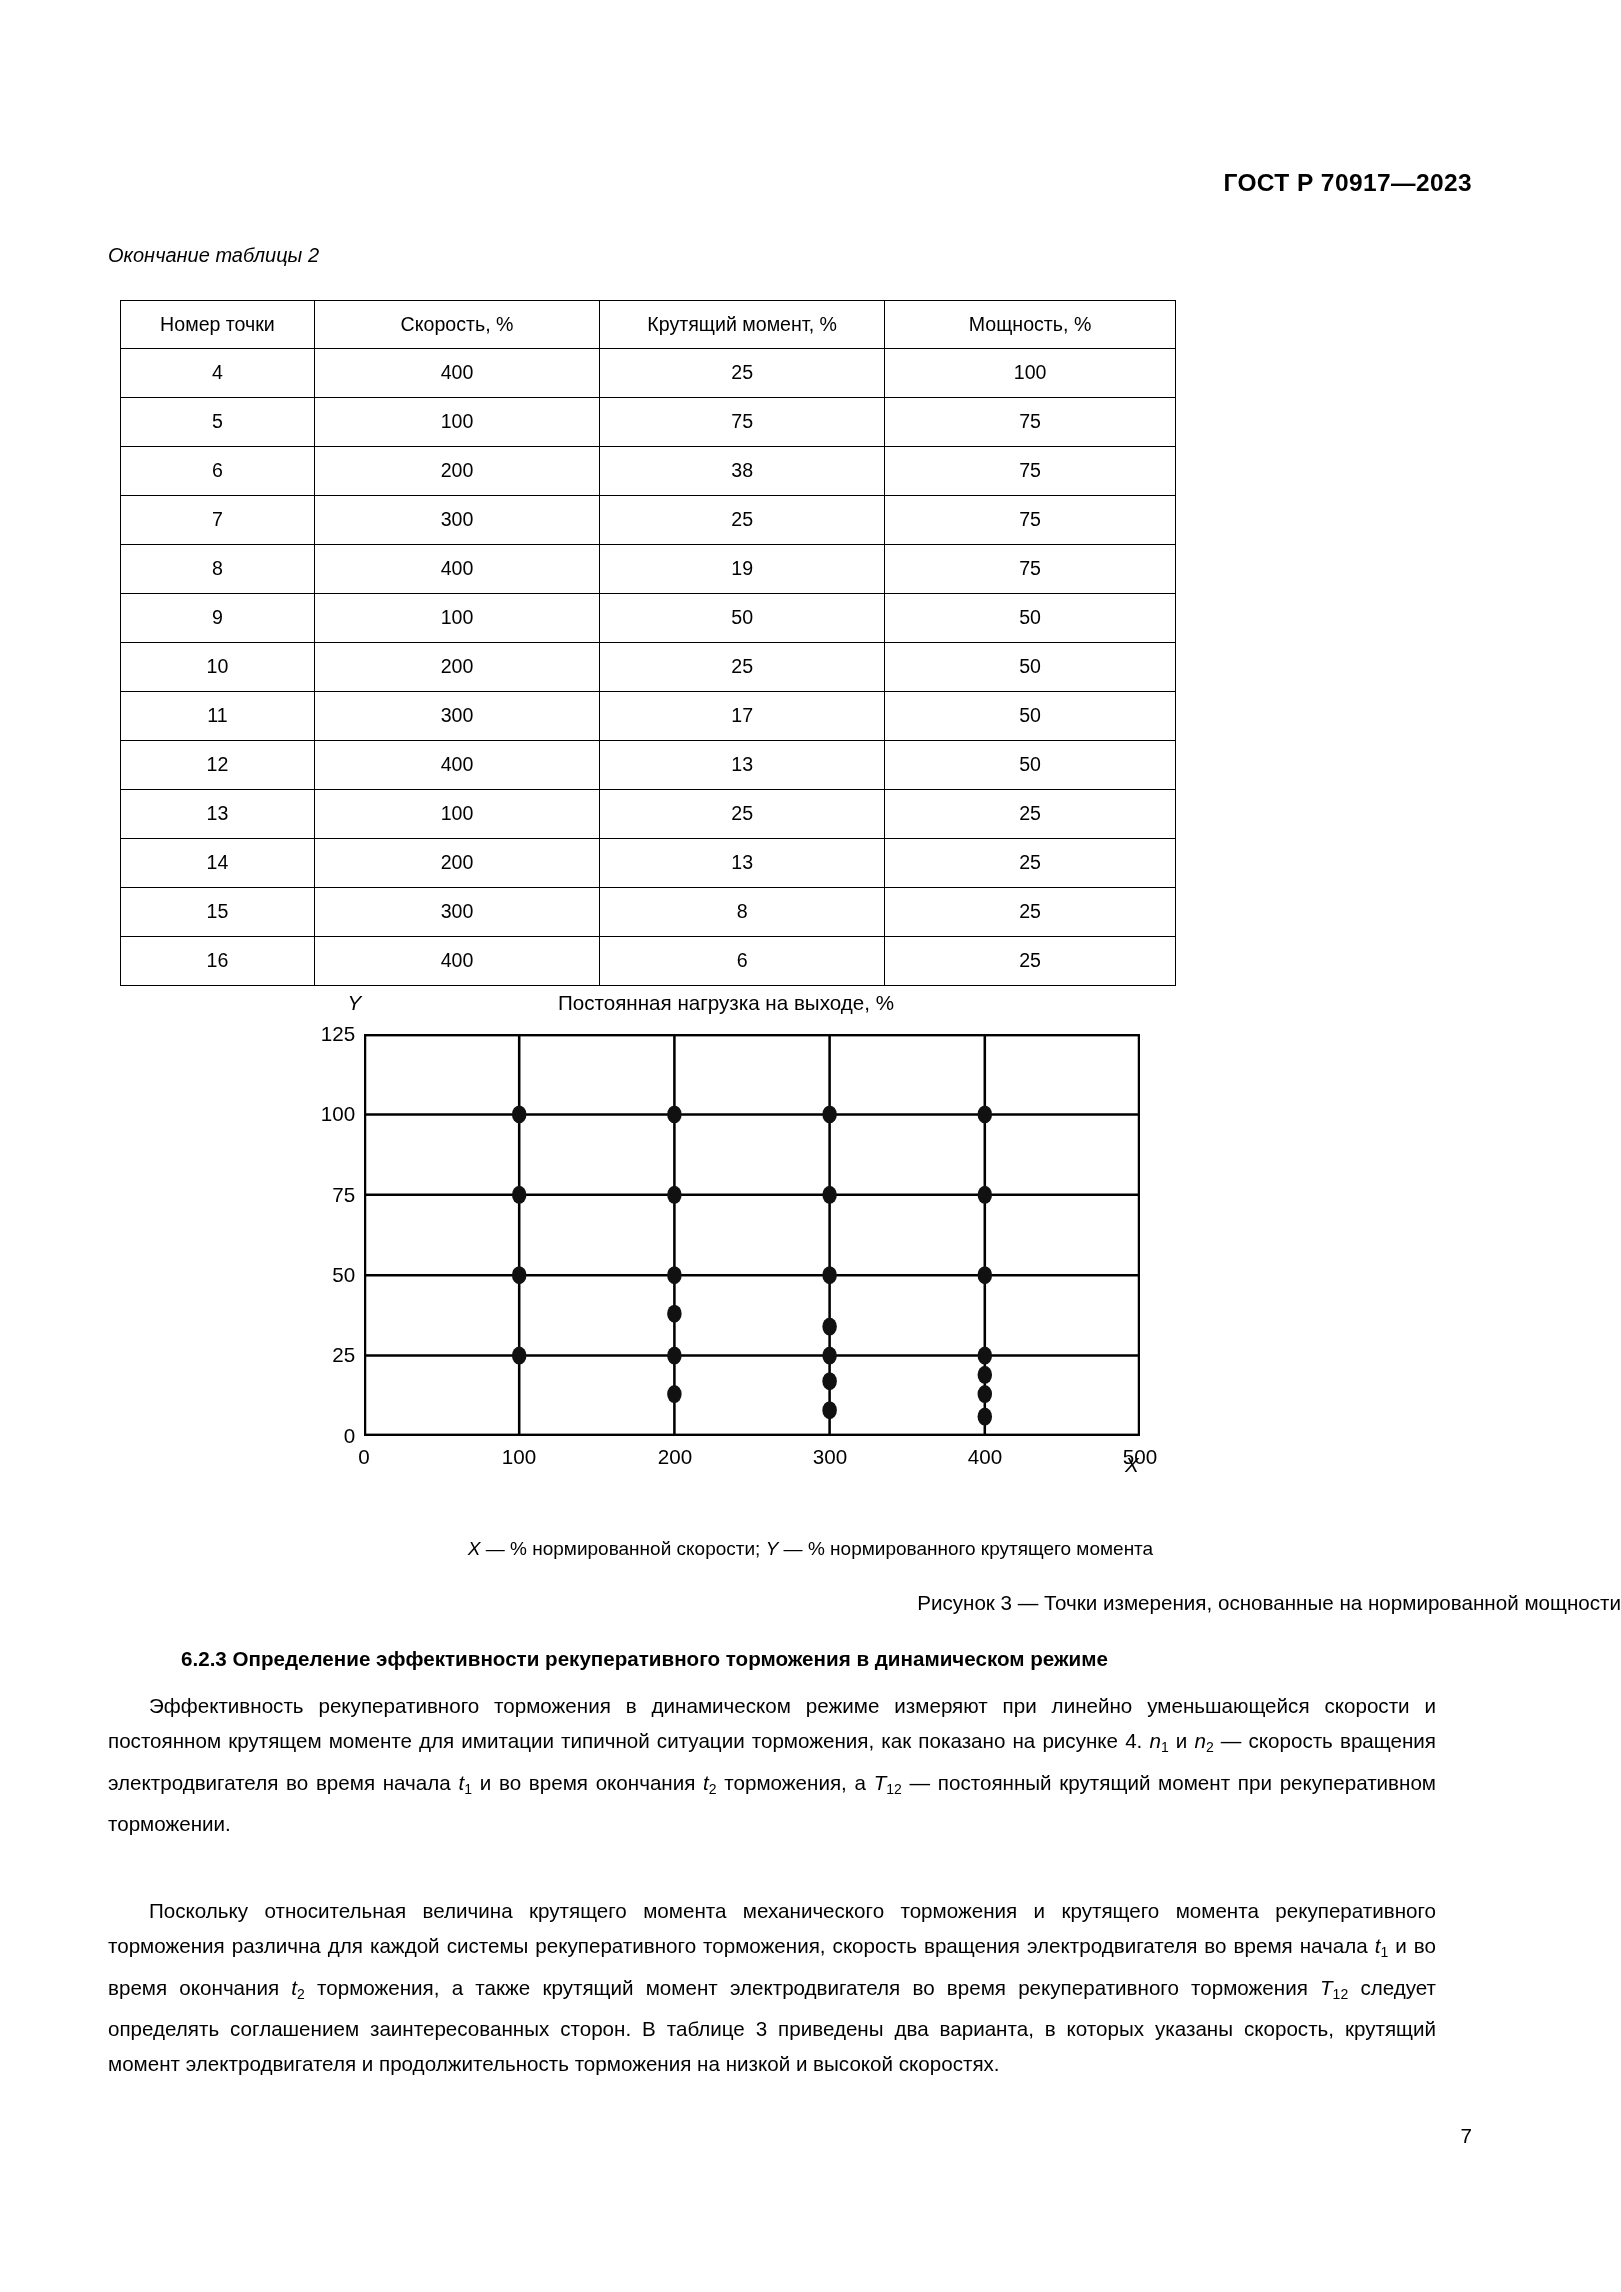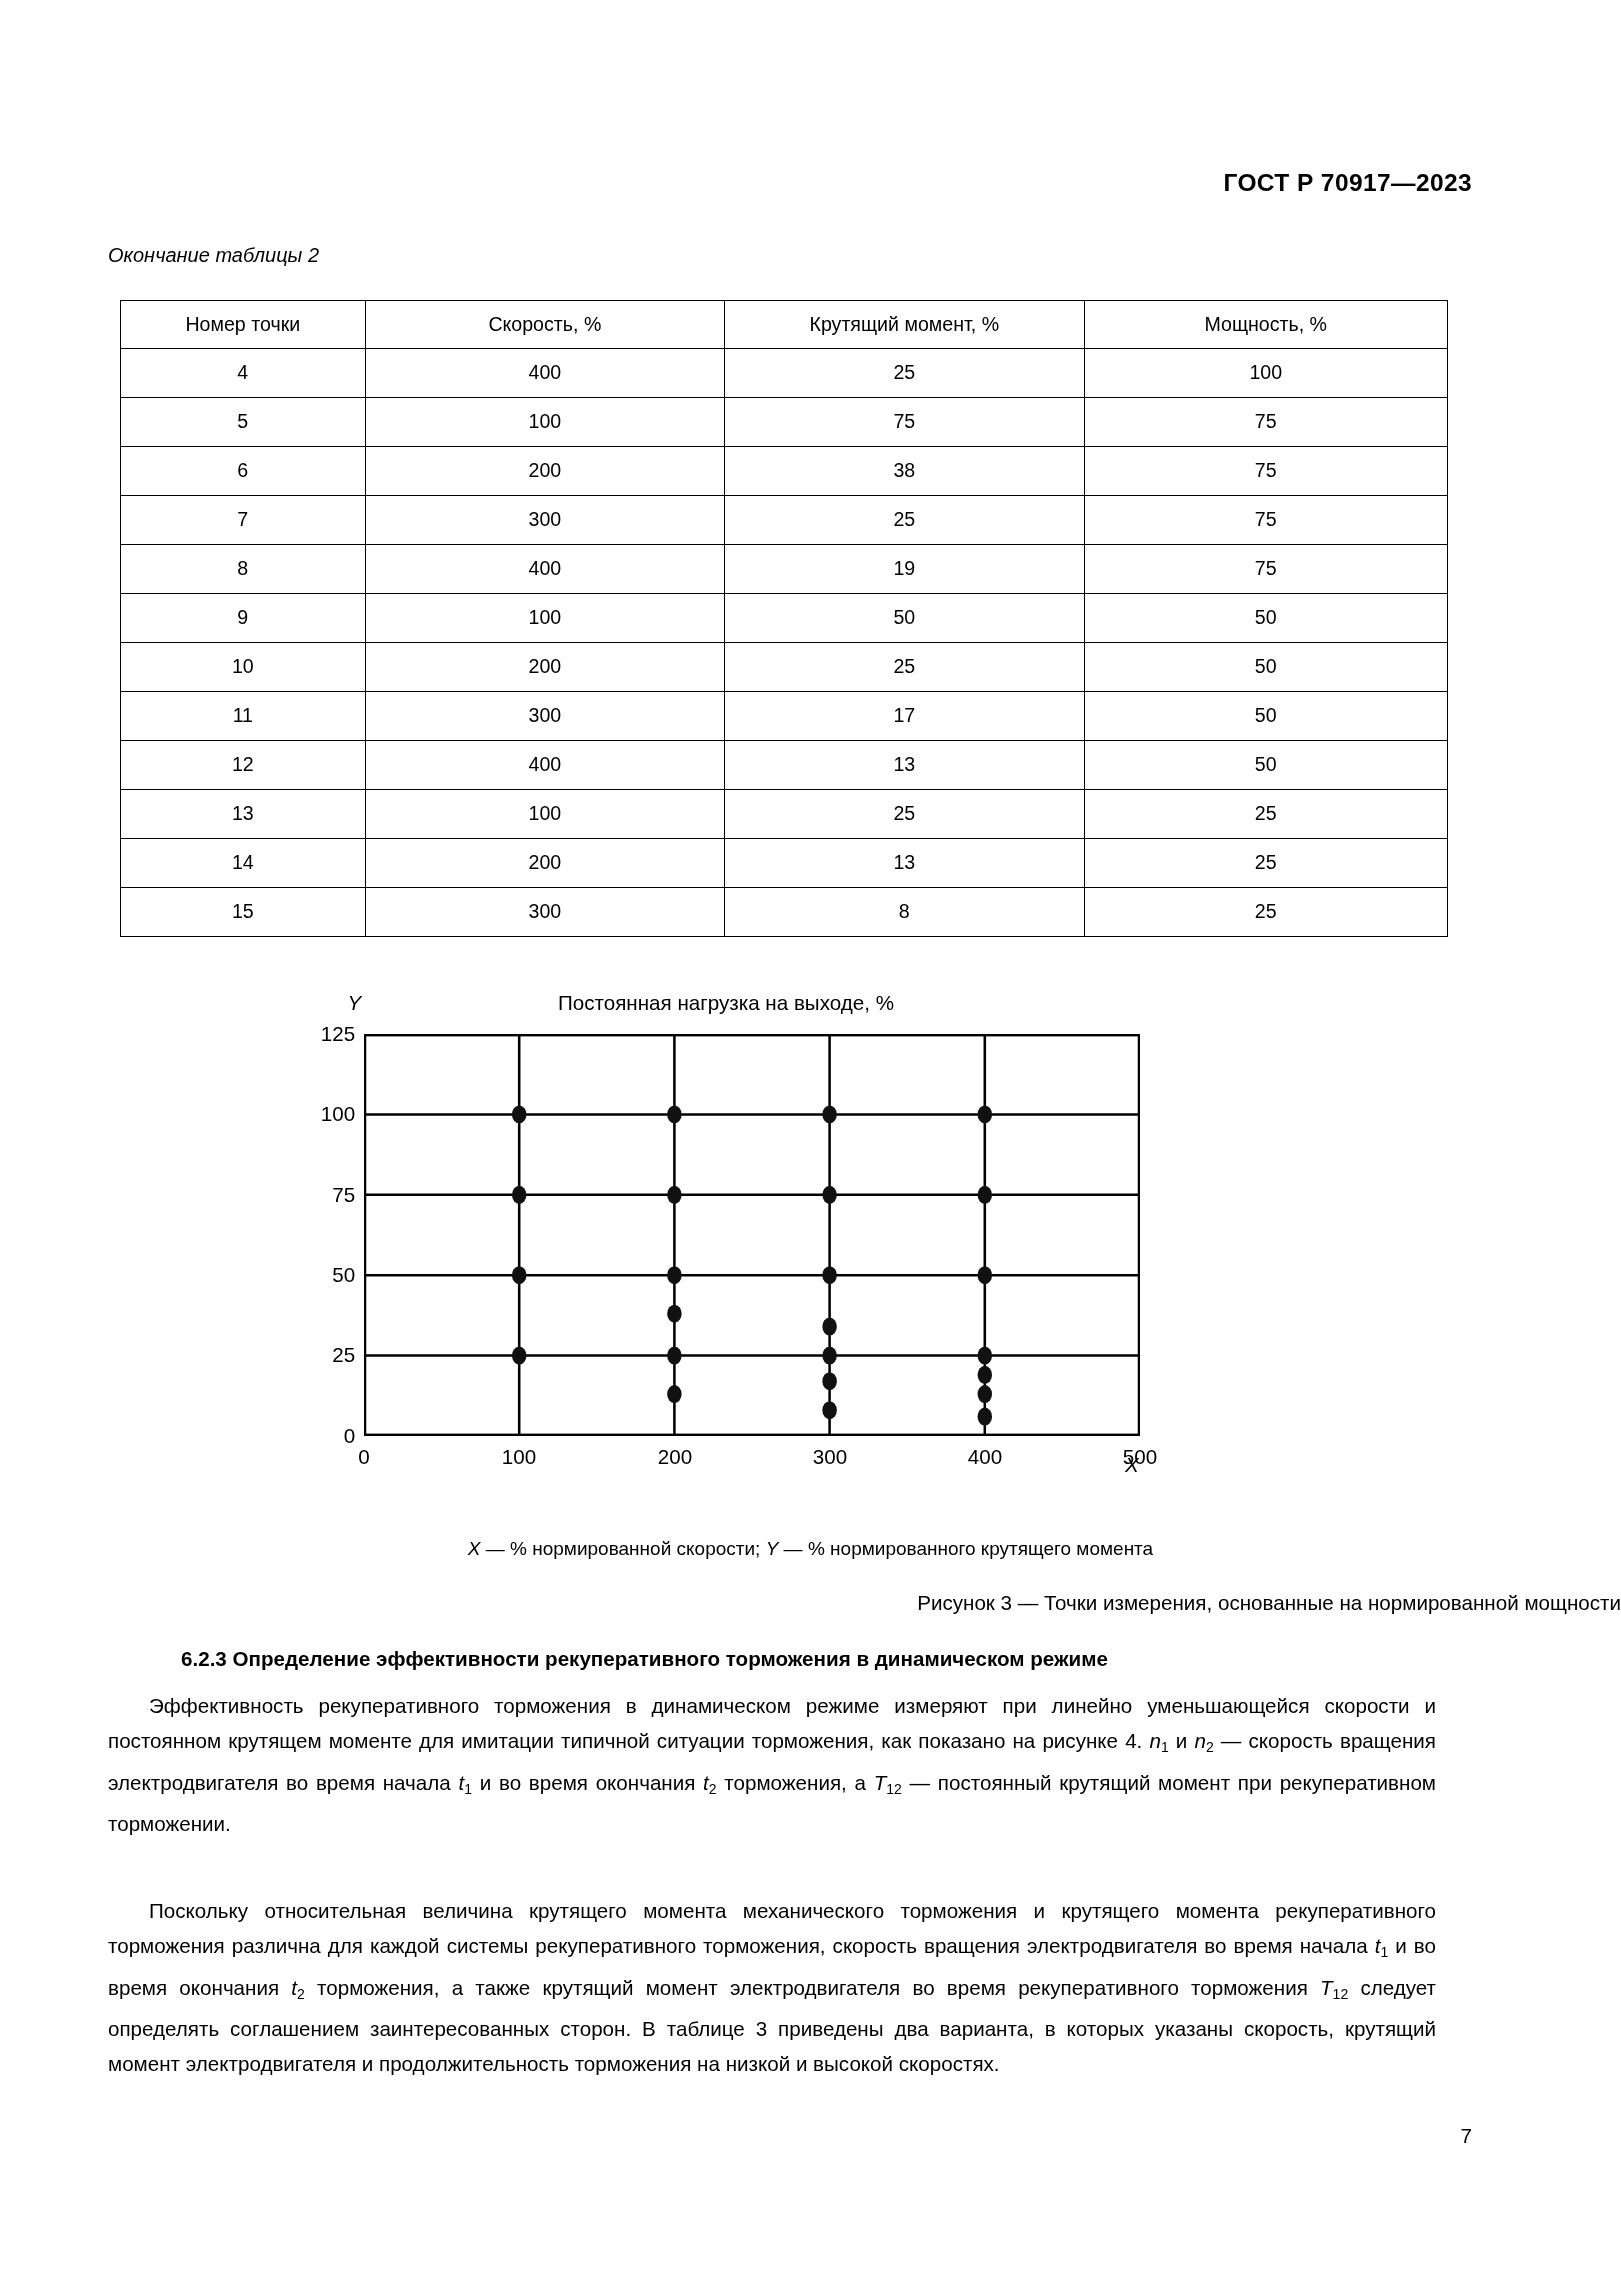--- a/index.html
+++ b/index.html
@@ -42,21 +42,21 @@
     top: 218px;
     font-size: 20px;
     font-style: italic;
   }
 
   
   .data-table {
     position: absolute;
     left: 120px;
     top: 274px;
-    width: 1328px;
+    width: 1056px;
     border-collapse: collapse;
     font-size: 19.6px;
     border-radius: 8px;
   }
   .data-table th,
   .data-table td {
     border: 1.6px solid #000;
     text-align: center;
     font-weight: normal;
     height: 48px;
@@ -263,20 +263,26 @@
         <tr>
           <td>14</td>
           <td>200</td>
           <td>13</td>
           <td>25</td>
         </tr>
         <tr>
           <td>15</td>
           <td>300</td>
           <td>8</td>
+          <td>25</td>
+        </tr>
+        <tr>
+          <td>16</td>
+          <td>400</td>
+          <td>6</td>
           <td>25</td>
         </tr>
       </tbody>
   </table>
 
   <div class="chart-block">
     <div class="axis-name-y">Y</div>
     <div class="chart-title">Постоянная нагрузка на выходе, %</div>
     <div class="axis-name-x">X</div>
 

